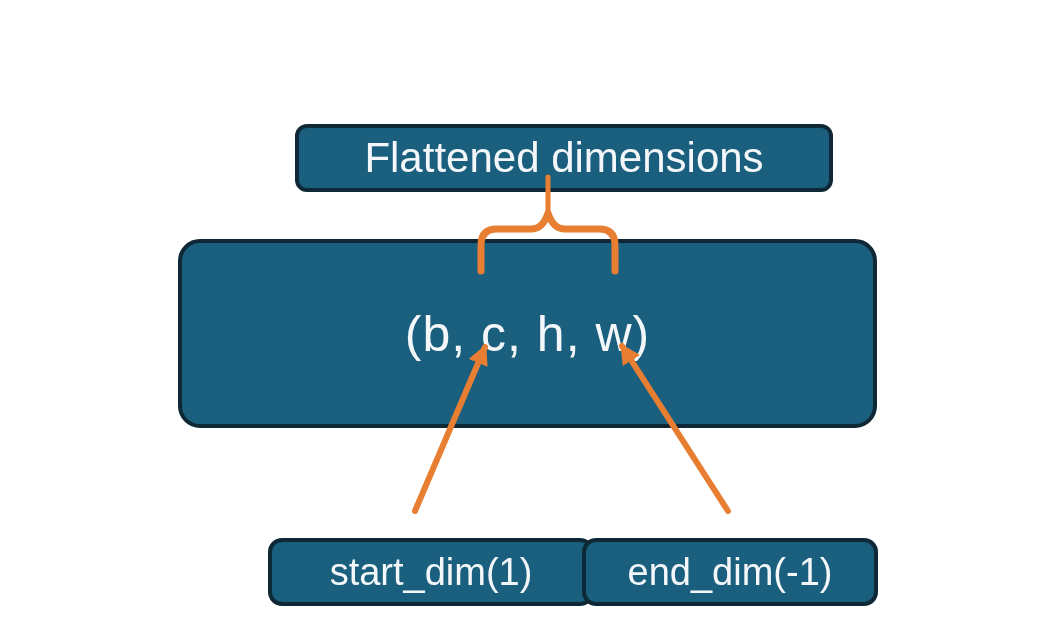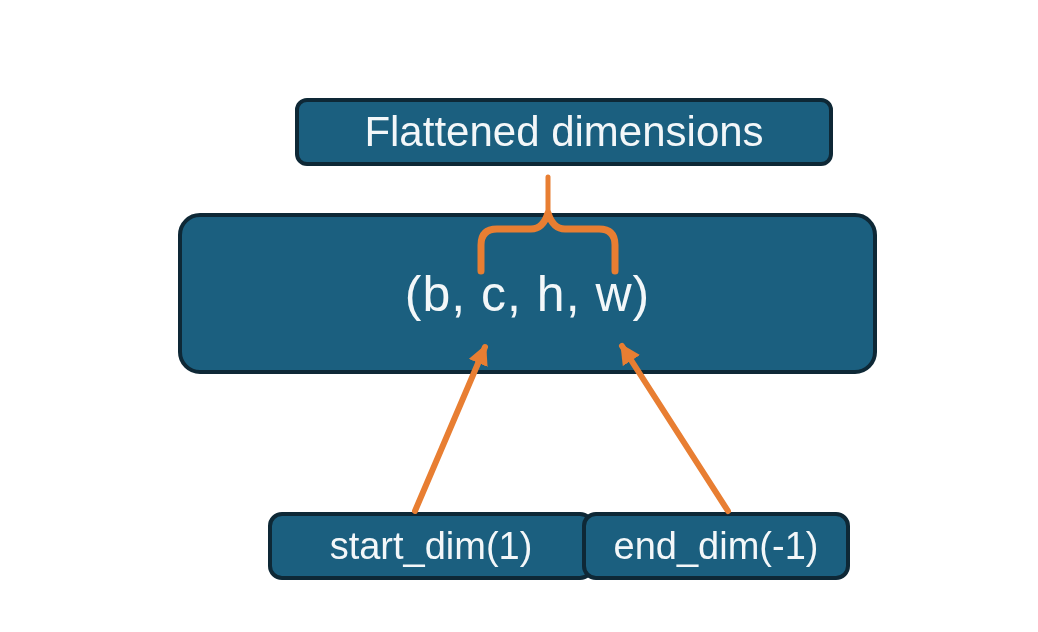--- a/index.html
+++ b/index.html
@@ -18,43 +18,44 @@
   .node {
     position: absolute;
     box-sizing: border-box;
     background: var(--box-fill, #1b5f7f);
     border: 4px solid var(--box-border, #0e2836);
     color: var(--text-color, #f3f7f9);
     display: flex;
     align-items: center;
     justify-content: center;
     white-space: nowrap;
+    margin-top: 26px;
   }
   .node-top {
     left: 295px; top: 98px;
     width: 538px; height: 68px;
     border-radius: 12px;
     font-size: 42px;
   }
   .node-main {
     left: 178px; top: 213px;
-    width: 699px; height: 161px;
+    width: 699px; height: 189px;
     border-radius: 22px;
     font-size: 50px;
     letter-spacing: 1px;
   }
   .node-start {
     left: 268px; top: 512px;
     width: 326px; height: 68px;
     border-radius: 14px;
     font-size: 38px;
   }
   .node-end {
     left: 582px; top: 512px;
-    width: 268px; height: 68px;
+    width: 296px; height: 68px;
     border-radius: 14px;
     font-size: 38px;
   }
   .overlay {
     position: absolute;
     left: 0; top: 0;
     width: 1038px;
     height: 632px;
     pointer-events: none;
     z-index: 2;

